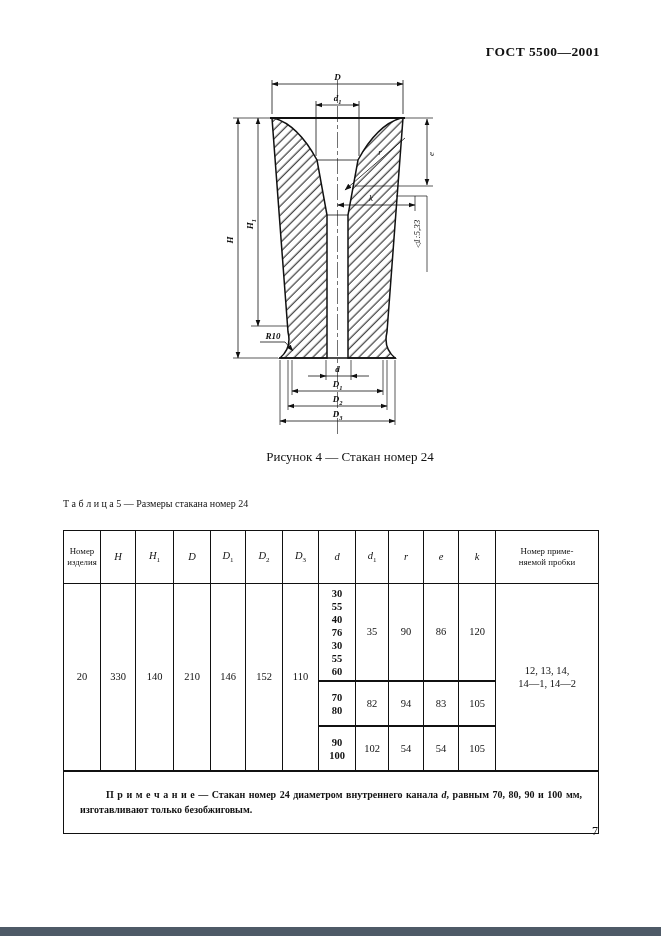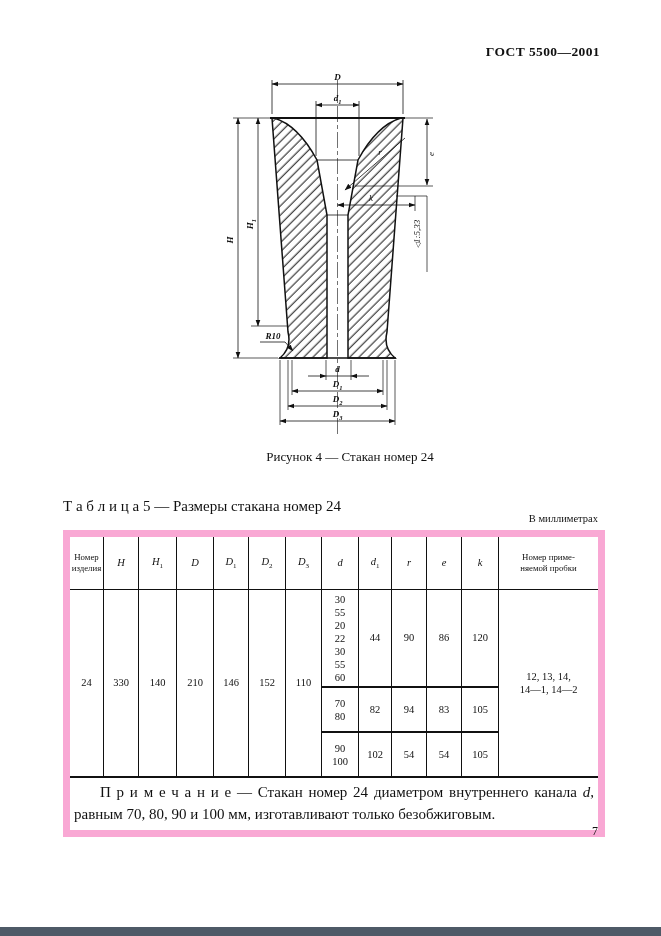--- a/index.html
+++ b/index.html
@@ -2,35 +2,35 @@
 <html><head>
 <meta charset="utf-8">
 <style>
   html,body{margin:0;padding:0;background:#fff;}
   .page{position:relative;width:661px;height:936px;background:#ffffff;overflow:hidden;
         font-family:"Liberation Serif",serif;color:#111;padding-left:20px;}
   .gost-header{position:absolute;top:44px;left:0;width:600px;text-align:right;
         font-weight:bold;font-size:13.5px;letter-spacing:.4px;}
   .drawing{position:absolute;left:175px;top:68px;width:330px;height:380px;}
   .fig-caption{position:absolute;top:449px;left:40px;width:620px;text-align:center;font-size:13px;}
-  .tbl-title{position:absolute;top:498px;left:63px;font-size:15px;}
+  .tbl-title{position:absolute;top:498px;left:63px;font-size:10px;}
   .units{position:absolute;top:513px;left:63px;width:535px;text-align:right;font-size:10.5px;}
   table.dims{position:absolute;top:530px;left:63px;width:535px;border-collapse:collapse;
-        table-layout:fixed;border:7px solid #f9a8d4;}
+        table-layout:fixed;border:1px solid #f9a8d4;}
   table.dims th,table.dims td{border:1px solid #111;text-align:center;vertical-align:middle;
         padding:0;font-weight:normal;font-size:10.5px;line-height:1.25;}
   table.dims thead th{height:52px;font-size:8.8px;line-height:1.3;}
   table.dims thead th .sym{font-style:italic;font-size:10.5px;}
   table.dims thead th sub{font-size:7px;}
   tr.rowA td{height:96px;}
   tr.rowB td,tr.rowC td{height:43px;border-top:2.5px solid #111;}
-  td.dcol div{line-height:13px;}
+  td.dcol div{line-height:13px;font-weight:bold;}
   td.note{border-top:2px solid #111 !important;text-align:left;padding:6px 9px 8px 9px;
         height:40px;vertical-align:top;}
-  td.note p{margin:4px;text-indent:26px;font-size:15px;line-height:1.45;text-align:justify;}
+  td.note p{margin:16px;text-indent:26px;font-size:10px;line-height:1.45;text-align:justify;font-weight:bold;}
   .pageno{position:absolute;top:824px;left:0;width:598px;text-align:right;font-size:12px;}
   .scanbar{position:absolute;left:0;bottom:0;width:661px;height:9px;background:#4e5a67;}
   svg text{font-family:"Liberation Serif",serif;font-style:italic;font-size:9px;fill:#111;}
 </style>
 </head>
 <body>
 
 <div class="page">
 
   <div class="gost-header">ГОСТ 5500—2001</div>
@@ -125,21 +125,20 @@
         <text x="162.5" y="319" font-weight="bold"><tspan>D</tspan><tspan dy="2.5" font-size="6.5">1</tspan></text>
         <text x="162.5" y="334" font-weight="bold"><tspan>D</tspan><tspan dy="2.5" font-size="6.5">2</tspan></text>
         <text x="162.5" y="349" font-weight="bold"><tspan>D</tspan><tspan dy="2.5" font-size="6.5">3</tspan></text>
       </g>
     </svg>
   </div>
 
   <div class="fig-caption">Рисунок 4 — Стакан номер 24</div>
 
   <div class="tbl-title">Т а б л и ц а  5 — Размеры стакана номер 24</div>
-  <div class="units">В миллиметрах</div>
 
   <table class="dims">
     <colgroup>
       <col style="width:37px">
         <col style="width:35px">
         <col style="width:38px">
         <col style="width:37px">
       <col style="width:35px">
         <col style="width:37px">
         <col style="width:36px">
@@ -165,37 +164,37 @@
         <th><span class="sym">e</span></th>
         <th><span class="sym">k</span></th>
         <th>
             <div>Номер приме-</div>
             <div>няемой пробки</div>
           </th>
       </tr>
     </thead>
     <tbody>
       <tr class="rowA">
-        <td rowspan="3">24</td>
+        <td rowspan="3">20</td>
         <td rowspan="3">330</td>
         <td rowspan="3">140</td>
         <td rowspan="3">210</td>
         <td rowspan="3">146</td>
         <td rowspan="3">152</td>
         <td rowspan="3">110</td>
         <td class="dcol">
           <div>30</div>
             <div>55</div>
-          <div>20</div>
-            <div>22</div>
+          <div>40</div>
+            <div>76</div>
           <div>30</div>
             <div>55</div>
           <div>60</div>
         </td>
-        <td>44</td>
+        <td>35</td>
         <td>90</td>
         <td>86</td>
         <td>120</td>
         <td rowspan="3">
           <div>12, 13, 14,</div>
             <div>14—1, 14—2</div>
         </td>
       </tr>
       <tr class="rowB">
         <td class="dcol">

